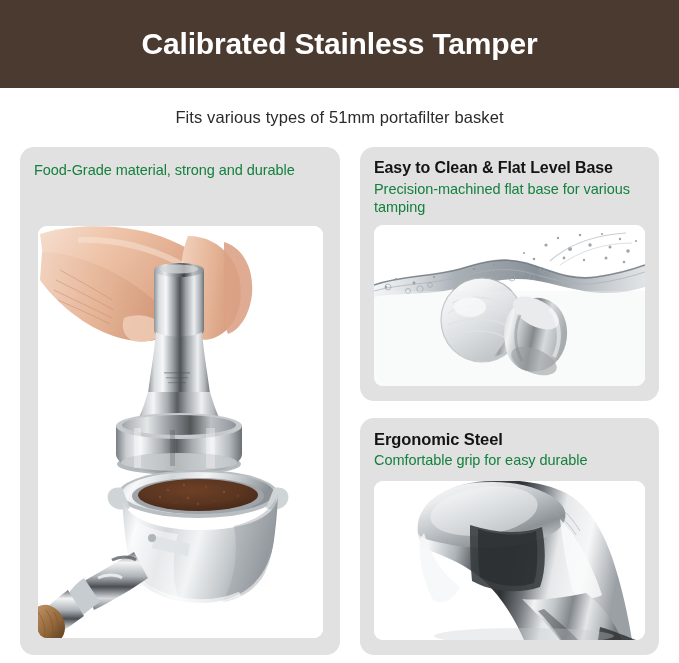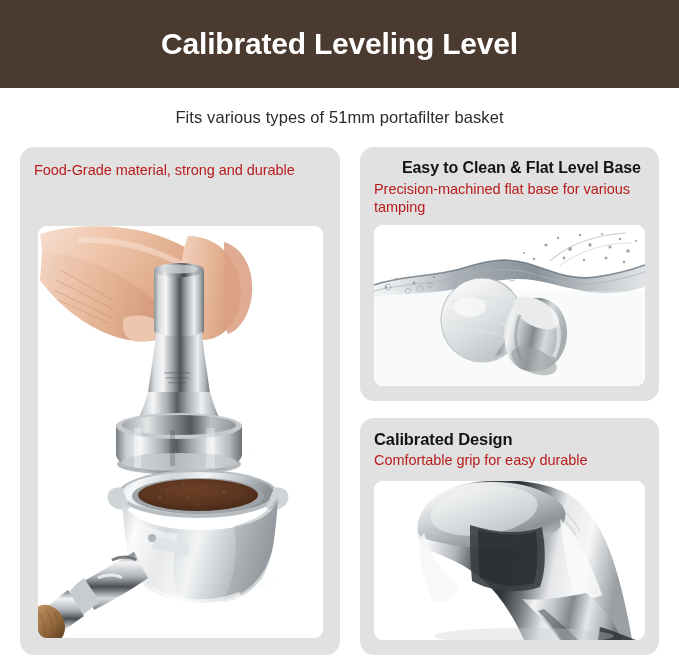--- a/index.html
+++ b/index.html
@@ -71,26 +71,26 @@
     padding: 12px 14px 0 14px;
   }
   .card-title {
     font-size: 16.5px;
     font-weight: bold;
     color: #141414;
     line-height: 1.18;
     letter-spacing: -0.1px;
     white-space: nowrap;
   }
-  .card-tr .card-title { font-size: 16px; margin-left: 28px; }
+  .card-tr .card-title { font-size: 16px; }
   .card-sub {
     margin-top: 3px;
     font-size: 14.5px;
     font-weight: 400;
-    color: #b91c1c;
+    color: #15803d;
     line-height: 1.22;
     letter-spacing: -0.05px;
   }
 
   .photo {
     position: absolute;
     background: #ffffff;
     border-radius: 9px;
     overflow: hidden;
   }
@@ -103,21 +103,21 @@
   .art svg { display: block; width: 100%; height: 100%; }
 
   
 </style>
 </head>
 <body>
 
 <div class="page">
 
   <div class="header-band">
-    <div class="header-title">Calibrated Leveling Level</div>
+    <div class="header-title">Calibrated Stainless Tamper</div>
   </div>
 
   <div class="subtitle-row">
     <div class="subtitle-text">Fits various types of 51mm portafilter basket</div>
   </div>
 
   <div class="card card-left">
     <div class="card-head">
       <div class="card-sub">Food-Grade material, strong and durable</div>
     </div>
@@ -443,21 +443,21 @@
           </g>
 
           <rect x="0" y="66" width="271" height="95" fill="#eef0f1" opacity="0.35"></rect>
         </svg>
       </div>
     </div>
   </div>
 
   <div class="card card-br">
     <div class="card-head">
-      <div class="card-title">Calibrated Design</div>
+      <div class="card-title">Ergonomic Steel</div>
       <div class="card-sub">Comfortable grip for easy durable</div>
     </div>
 
     <div class="photo photo-br">
       <div class="art">
         <svg viewBox="0 0 271 159" preserveAspectRatio="xMidYMid slice">
           <defs>
             <linearGradient id="gripTop" x1="0" y1="0" x2="0.8" y2="1">
               <stop offset="0" stop-color="#ffffff"></stop>
               <stop offset="0.25" stop-color="#e9ebec"></stop>

